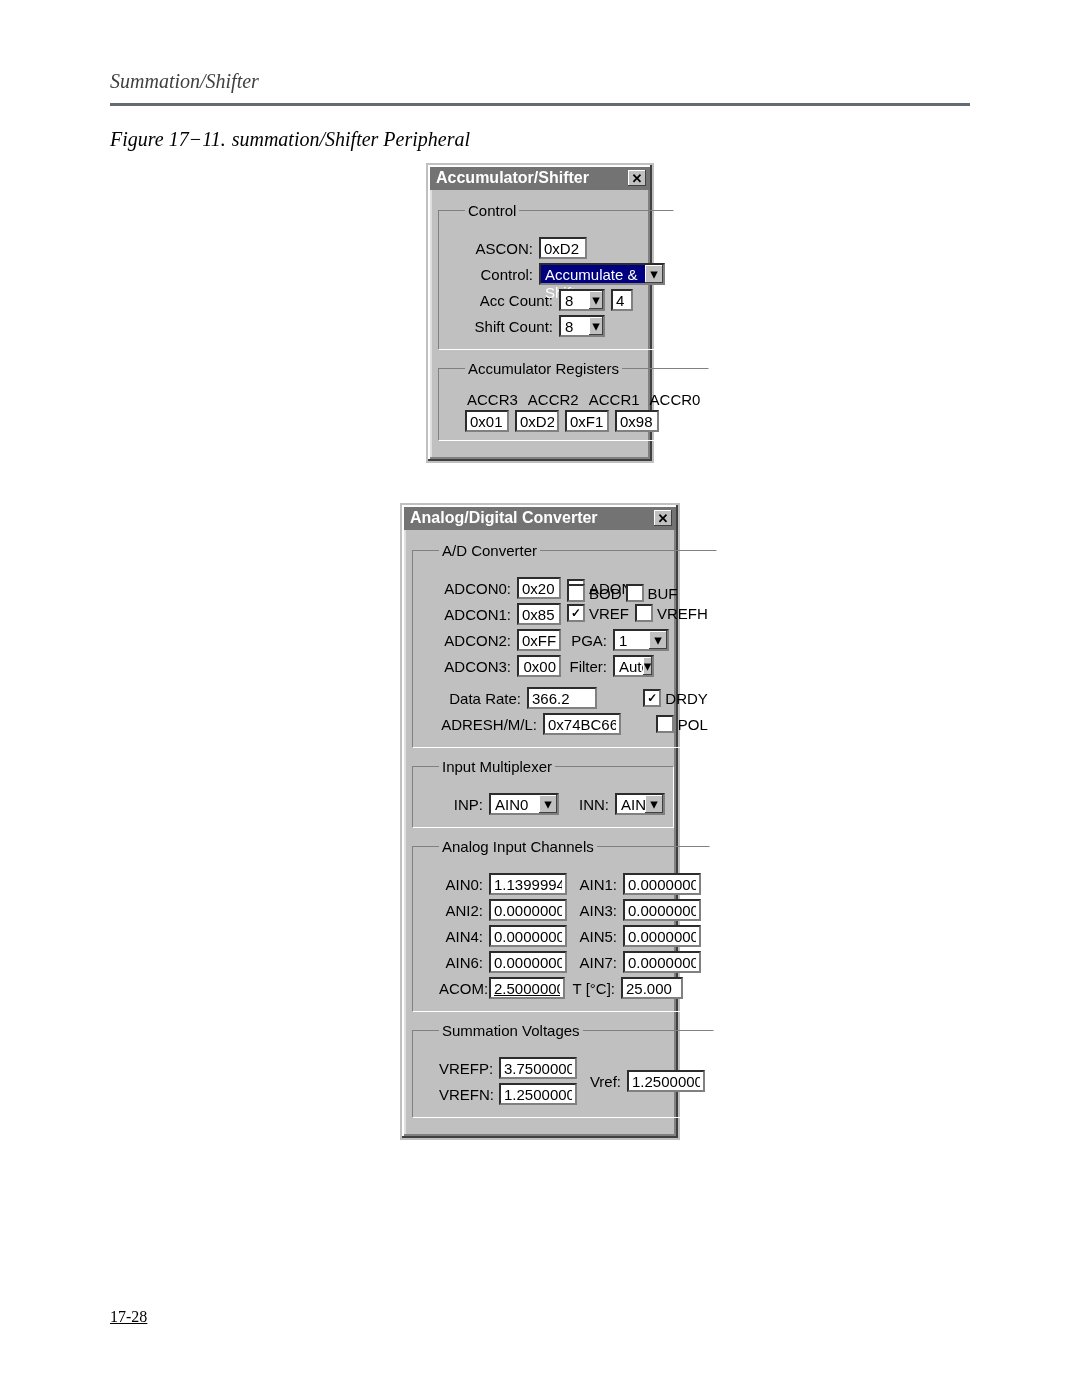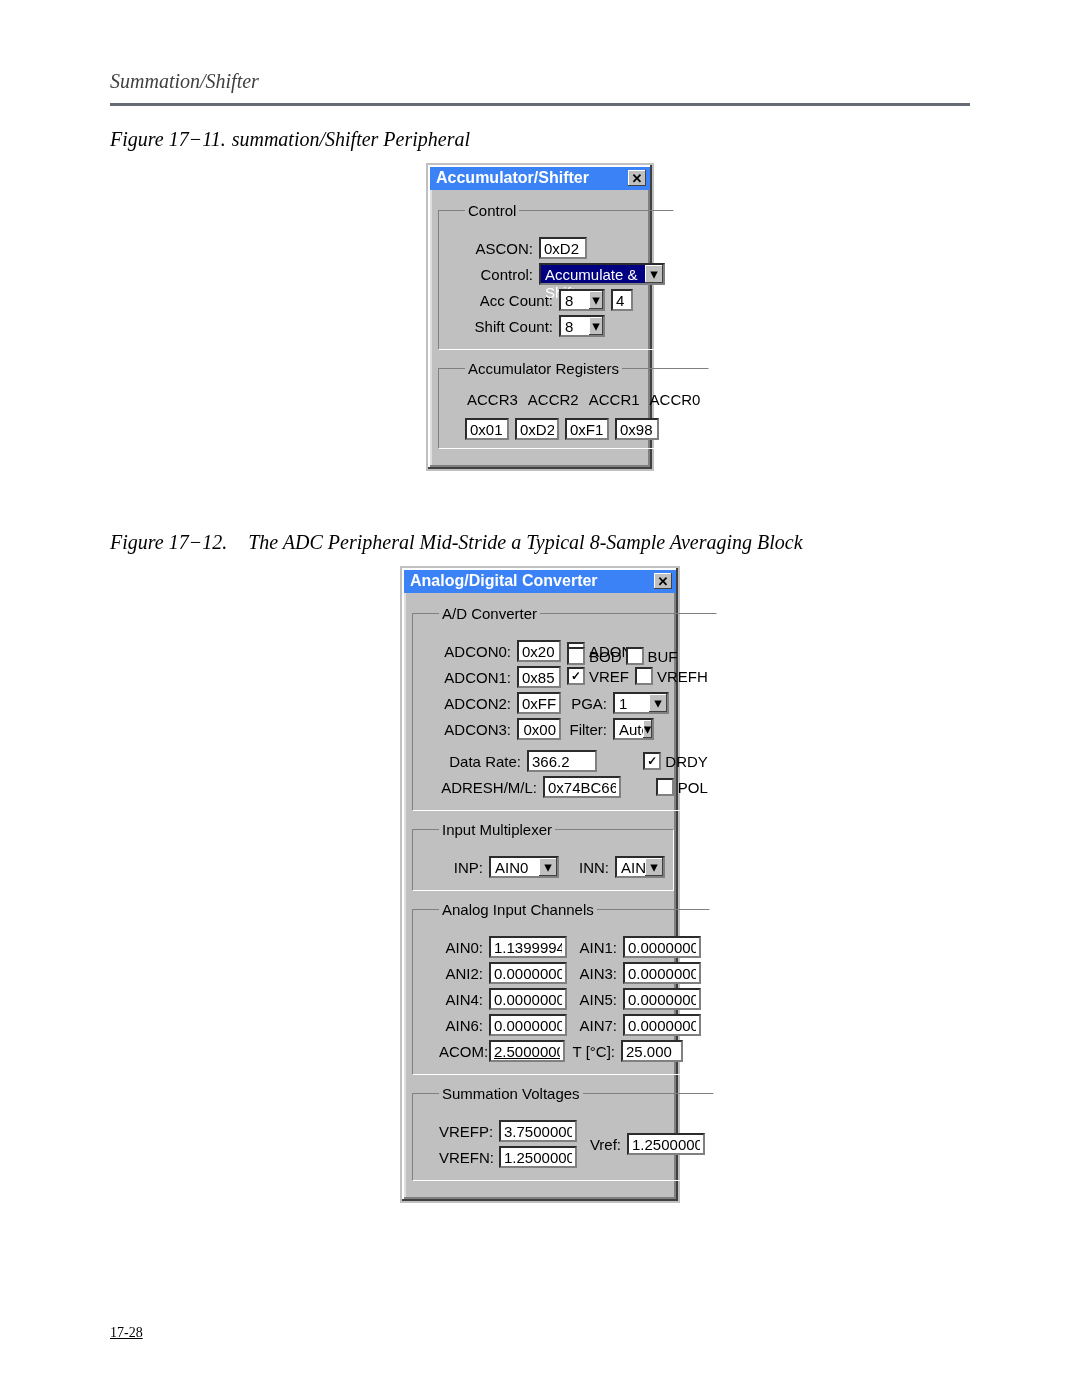--- a/index.html
+++ b/index.html
@@ -30,41 +30,41 @@
   .figure-label {
     font-style: italic;
     font-size: 20px;
     margin: 8px 0 12px 0;
   }
   .figure-label .fig-no { margin-right: 6px; }
   .figure-label .fig-title { }
   .page-number {
     position: absolute;
     left: 110px;
-    bottom: 56px;
-    font-size: 14px;
+    bottom: 71px;
+    font-size: 16px;
     text-decoration: underline;
   }
 
   
   .dialog {
     font-family: "Microsoft Sans Serif", "Tahoma", Arial, sans-serif;
     font-size: 15px;
     color: #000;
     background: #c0c0c0;
     border: 2px solid #c0c0c0;
     box-shadow:
       inset -2px -2px 0 #404040,
       inset  2px  2px 0 #ffffff,
       inset -4px -4px 0 #808080,
       inset  4px  4px 0 #dfdfdf;
     box-sizing: border-box;
   }
   .titlebar {
-    background: #3b82f6;
+    background: #737373;
     color: #fff;
     display: flex;
     align-items: center;
     justify-content: space-between;
     padding: 2px 4px 3px 6px;
     font-weight: bold;
     font-size: 16px;
     margin: 2px;
   }
   .close-btn {
@@ -230,34 +230,31 @@
         </fieldset>
 
         <fieldset class="group">
           <legend>Accumulator Registers</legend>
           <div class="accr-labels">
             <span>ACCR3</span>
             <span>ACCR2</span>
             <span>ACCR1</span>
             <span>ACCR0</span>
           </div>
-          <div class="accr-inputs" style="margin-top:10px">
+          <div class="accr-inputs" style="margin-top:2px">
             <input class="win-input" style="width: 44px;" value="0x01">
             <input class="win-input" style="width: 44px;" value="0xD2">
             <input class="win-input" style="width: 44px;" value="0xF1">
             <input class="win-input" style="width: 44px;" value="0x98">
           </div>
         </fieldset>
       </div>
     </div>
   </div>
 
-  <div class="figure-label" style="margin-top:60px">
-    <span class="fig-no">Figure 17−12.</span>&nbsp;&nbsp;&nbsp;<span class="fig-title">The ADC Peripheral Mid-Stride a Typical 8-Sample Averaging Block</span>
-  </div>
 
   <div class="fig-holder">
     <div id="dlg-adc" class="dialog">
       <div class="titlebar">
         <span>Analog/Digital Converter</span>
         <span class="close-btn">✕</span>
       </div>
       <div class="body">
 
         <fieldset class="group">

